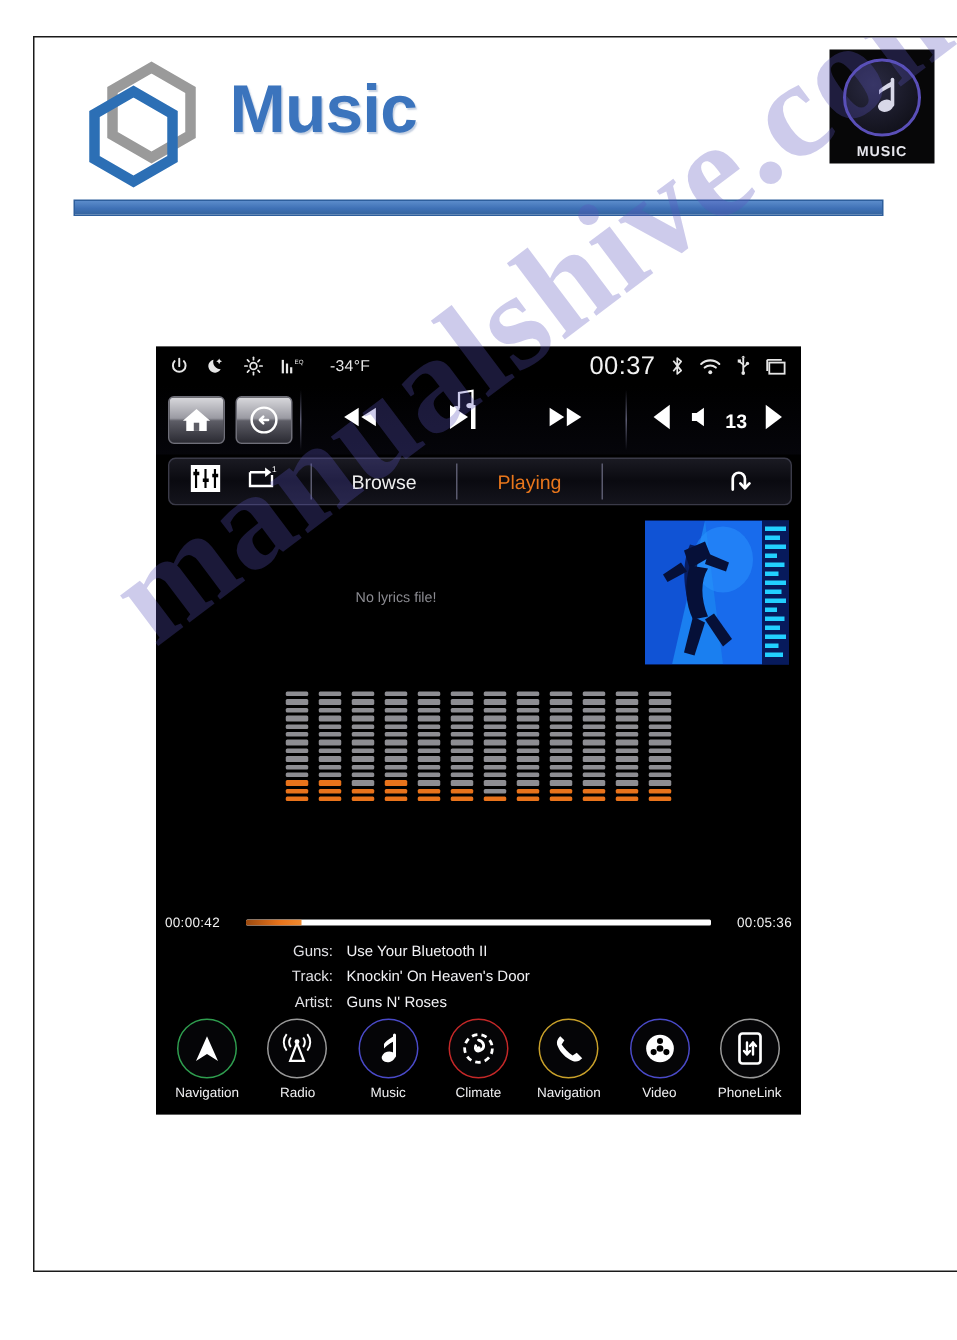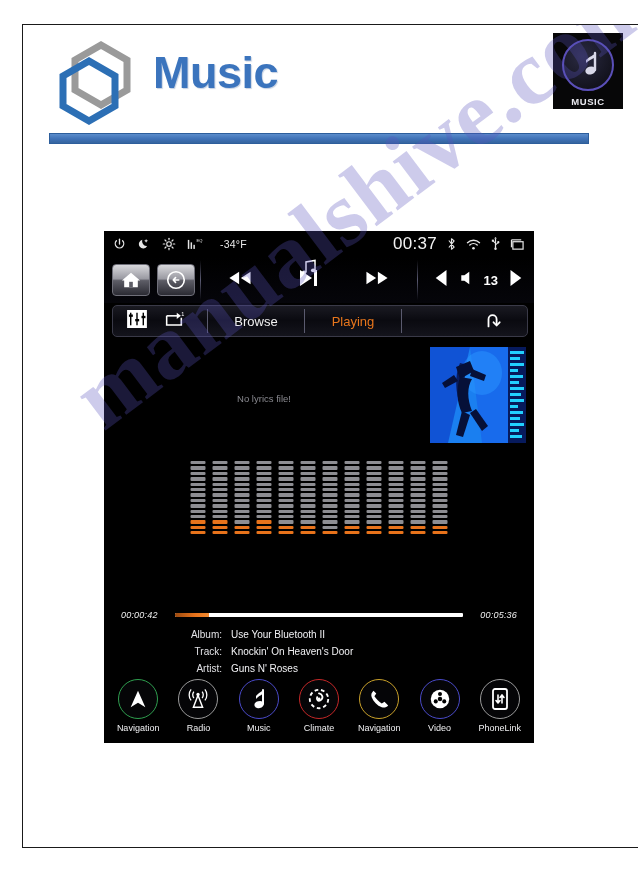--- a/index.html
+++ b/index.html
@@ -252,23 +252,22 @@
   .eq-col { display: flex; flex-direction: column-reverse; gap: 2px; }
   .eq-seg { width: 15px; height: 3.4px; border-radius: 1px; }
   .eq-gray { background: #8d8d92; }
   .eq-orange { background: #e8731b; }
 
   
   .progress-row {
     display: flex;
     align-items: center;
     gap: 17px;
-    padding: 0 17px;
+    padding: 0 6px;
     height: 20px;
-    font-style: italic;
   }
   .time-lab { font-size: 9px; color: #f0f0f0; white-space: nowrap; letter-spacing: .2px;}
   .track-bar {
     flex: 1;
     height: 4px;
     background: #ffffff;
     position: relative;
     border-radius: 1px;
     overflow: hidden;
   }
@@ -796,21 +795,21 @@
     <div class="progress-row">
       <span class="time-lab">00:00:42</span>
       <div class="track-bar">
         <div class="track-fill" style="width: 12%;"></div>
       </div>
       <span class="time-lab">00:05:36</span>
     </div>
 
     <div class="meta">
       <div class="meta-row">
-        <span class="meta-key">Album:</span>
+        <span class="meta-key">Guns:</span>
         <span class="meta-val">Use Your Bluetooth II</span>
       </div>
       <div class="meta-row">
         <span class="meta-key">Track:</span>
         <span class="meta-val">Knockin' On Heaven's Door</span>
       </div>
       <div class="meta-row">
         <span class="meta-key">Artist:</span>
         <span class="meta-val">Guns N' Roses</span>
       </div>

